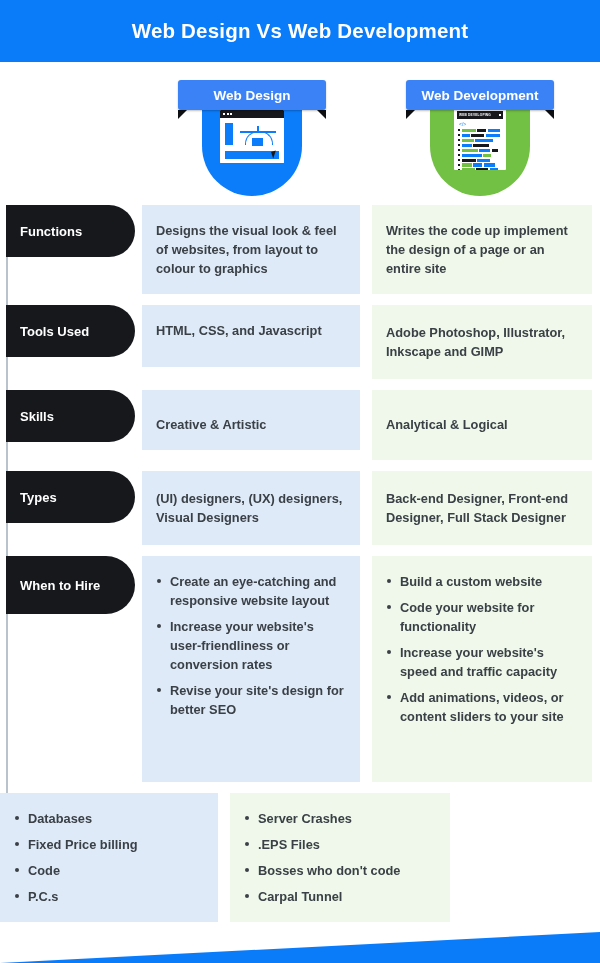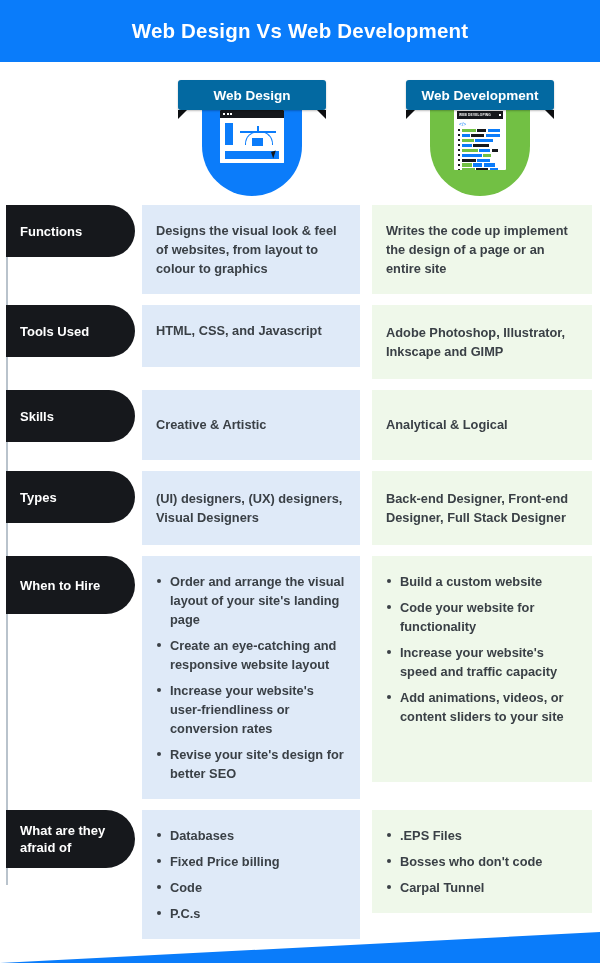--- a/index.html
+++ b/index.html
@@ -65,21 +65,21 @@
   }
   .badge-shield.blue  { background: #0b7cfa; }
   .badge-shield.green { background: #72c044; }
 
   .badge-ribbon {
     position: absolute;
     left: 0;
     top: 0;
     width: 148px;
     height: 30px;
-    background: #0369a1;
+    background: #3b82f6;
     border-radius: 3px;
     display: flex;
     align-items: center;
     justify-content: center;
     z-index: 3;
     box-shadow: 0 1px 2px rgba(0,0,0,0.25);
   }
   .badge-ribbon span {
     color: #ffffff;
     font-size: 13.5px;
@@ -446,21 +446,21 @@
       </div>
       <div class="cell cell-green" style="padding-top:18px;padding-bottom:18px">
         <p>Adobe Photoshop, Illustrator, Inkscape and GIMP</p>
       </div>
     </div>
 
     <div class="row">
       <div class="row-label-wrap">
         <div class="row-label">Skills</div>
       </div>
-      <div class="cell cell-blue" style="padding-top:25px;padding-bottom:26px">
+      <div class="cell cell-blue" style="padding-top:25px;padding-bottom:16px">
         <p>Creative &amp; Artistic</p>
       </div>
       <div class="cell cell-green" style="padding-top:25px;padding-bottom:26px">
         <p>Analytical &amp; Logical</p>
       </div>
     </div>
 
     <div class="row">
       <div class="row-label-wrap">
         <div class="row-label">Types</div>
@@ -472,50 +472,47 @@
         <p>Back-end Designer, Front-end Designer, Full Stack Designer</p>
       </div>
     </div>
 
     <div class="row">
       <div class="row-label-wrap">
         <div class="row-label" style="min-height:58px">When to Hire</div>
       </div>
       <div class="cell cell-blue" style="min-height:226px">
         <ul>
-          <li>Order and arrange the visual layout of your site's landing page</li>
           <li>Create an eye-catching and responsive website layout</li>
           <li>Increase your website's user-friendliness or conversion rates</li>
           <li>Revise your site's design for better SEO</li>
         </ul>
       </div>
       <div class="cell cell-green" style="min-height:226px">
         <ul>
           <li>Build a custom website</li>
           <li>Code your website for functionality</li>
           <li>Increase your website's speed and traffic capacity</li>
           <li>Add animations, videos, or content sliders to your site</li>
         </ul>
       </div>
     </div>
 
     <div class="row">
-      <div class="row-label-wrap">
-        <div class="row-label" style="min-height:58px">What are they afraid of</div>
-      </div>
       <div class="cell cell-blue" style="min-height:100px">
         <ul>
           <li>Databases</li>
           <li>Fixed Price billing</li>
           <li>Code</li>
           <li>P.C.s</li>
         </ul>
       </div>
       <div class="cell cell-green" style="min-height:100px">
         <ul>
+          <li>Server Crashes</li>
           <li>.EPS Files</li>
           <li>Bosses who don't code</li>
           <li>Carpal Tunnel</li>
         </ul>
       </div>
     </div>
 
   </div>
 
   <div class="footer-wedge">

